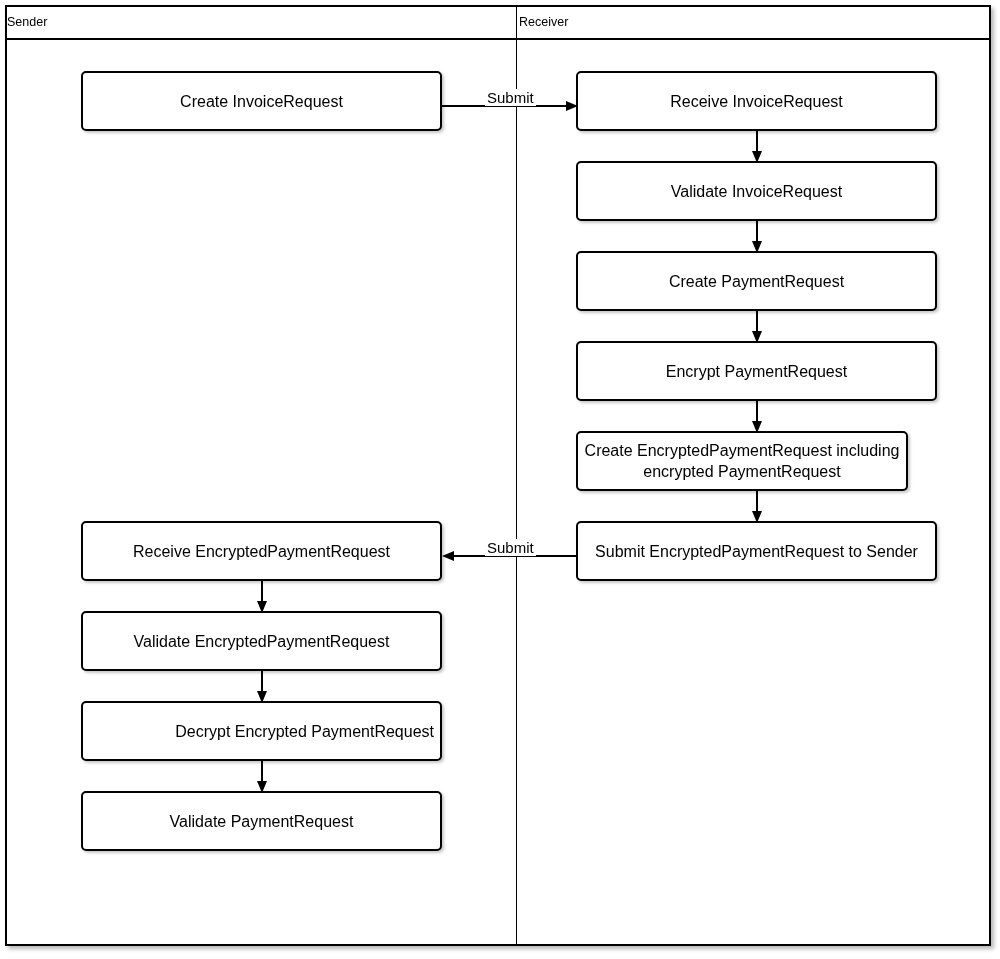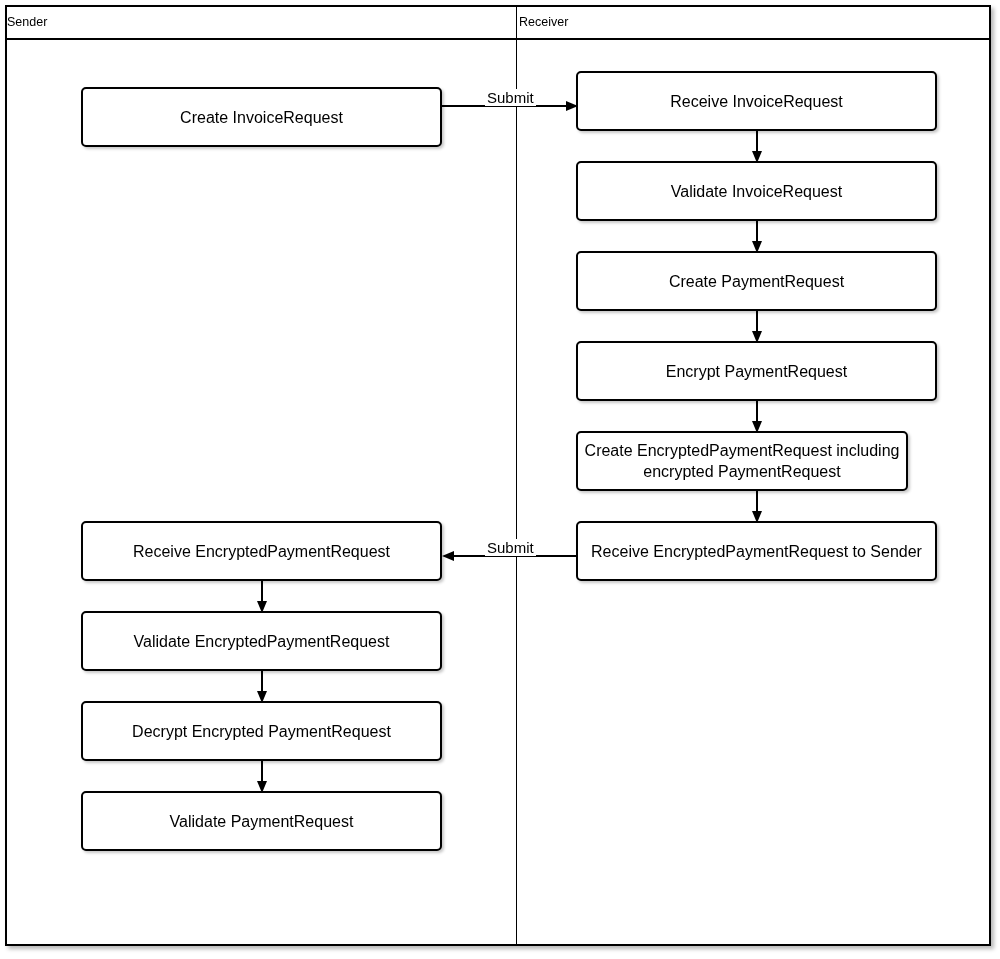--- a/index.html
+++ b/index.html
@@ -113,21 +113,21 @@
   <div class="pool">
 
     <div class="lane-header-band">
       <div class="lane-title sender">Sender</div>
       <div class="lane-title receiver">Receiver</div>
       <div class="lane-divider-head"></div>
     </div>
 
     <div class="lane-divider"></div>
 
-    <div class="node" style="left:74px;  top:64px;  width:361px; height:60px;margin-top:16px;">
+    <div class="node" style="left:74px;  top:64px;  width:361px; height:60px;">
       <span>Create InvoiceRequest</span>
     </div>
 
     <div class="node" style="left:569px; top:64px;  width:361px; height:60px;">
       <span>Receive InvoiceRequest</span>
     </div>
 
     <div class="node" style="left:569px; top:154px; width:361px; height:60px;">
       <span>Validate InvoiceRequest</span>
     </div>
@@ -138,32 +138,32 @@
 
     <div class="node" style="left:569px; top:334px; width:361px; height:60px;">
       <span>Encrypt PaymentRequest</span>
     </div>
 
     <div class="node" style="left:569px; top:424px; width:332px; height:60px;align-items:center;">
       <span>Create EncryptedPaymentRequest including encrypted PaymentRequest</span>
     </div>
 
     <div class="node" style="left:569px; top:514px; width:361px; height:60px;">
-      <span>Receive EncryptedPaymentRequest to Sender</span>
+      <span>Submit EncryptedPaymentRequest to Sender</span>
     </div>
 
     <div class="node" style="left:74px;  top:514px; width:361px; height:60px;">
       <span>Receive EncryptedPaymentRequest</span>
     </div>
 
     <div class="node" style="left:74px;  top:604px; width:361px; height:60px;">
       <span>Validate EncryptedPaymentRequest</span>
     </div>
 
-    <div class="node" style="left:74px;  top:694px; width:361px; height:60px;">
+    <div class="node" style="left:74px;  top:694px; width:361px; height:60px;justify-content:flex-end;">
       <span>Decrypt Encrypted PaymentRequest</span>
     </div>
 
     <div class="node" style="left:74px;  top:784px; width:361px; height:60px;">
       <span>Validate PaymentRequest</span>
     </div>
 
     <div class="conn" style="left:435px; top:84px;">
       <svg width="136" height="30" viewBox="0 0 136 30">
         <line x1="0" y1="15" x2="128" y2="15" stroke="#000000" stroke-width="2"></line>

